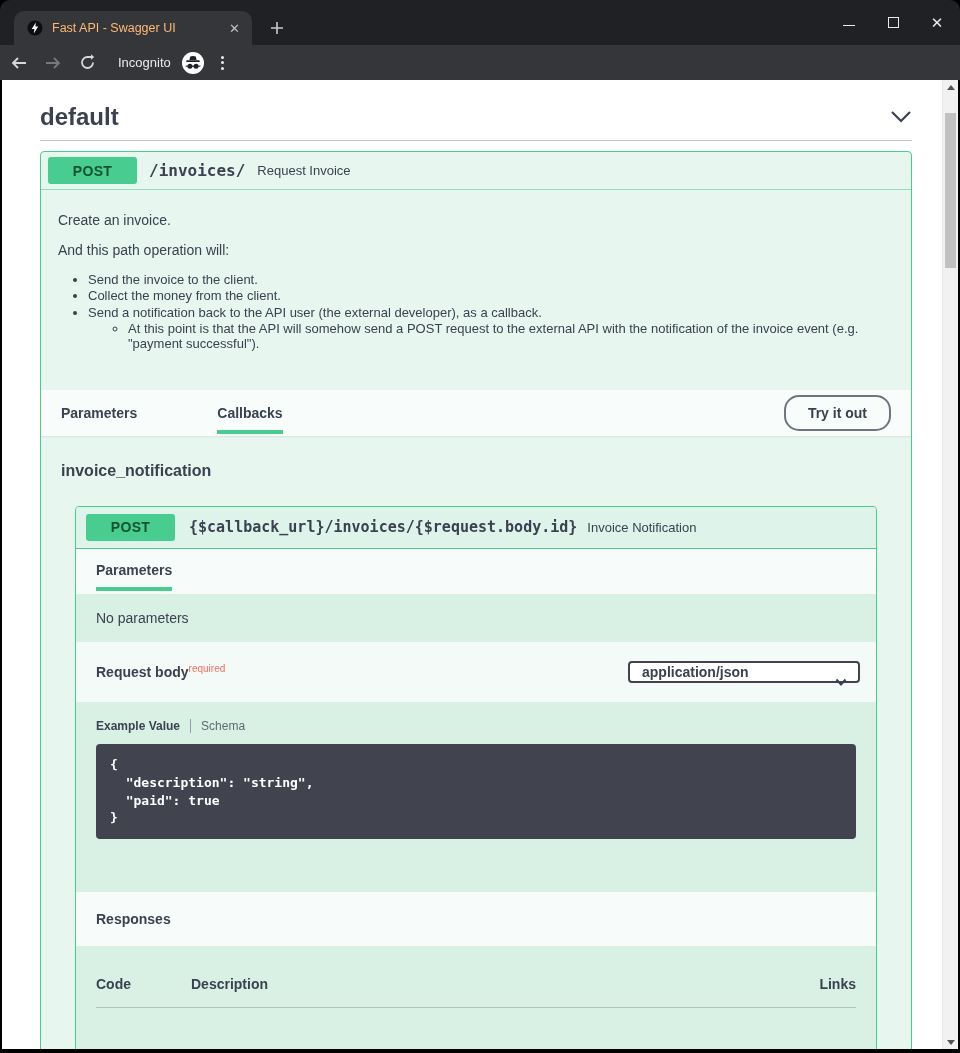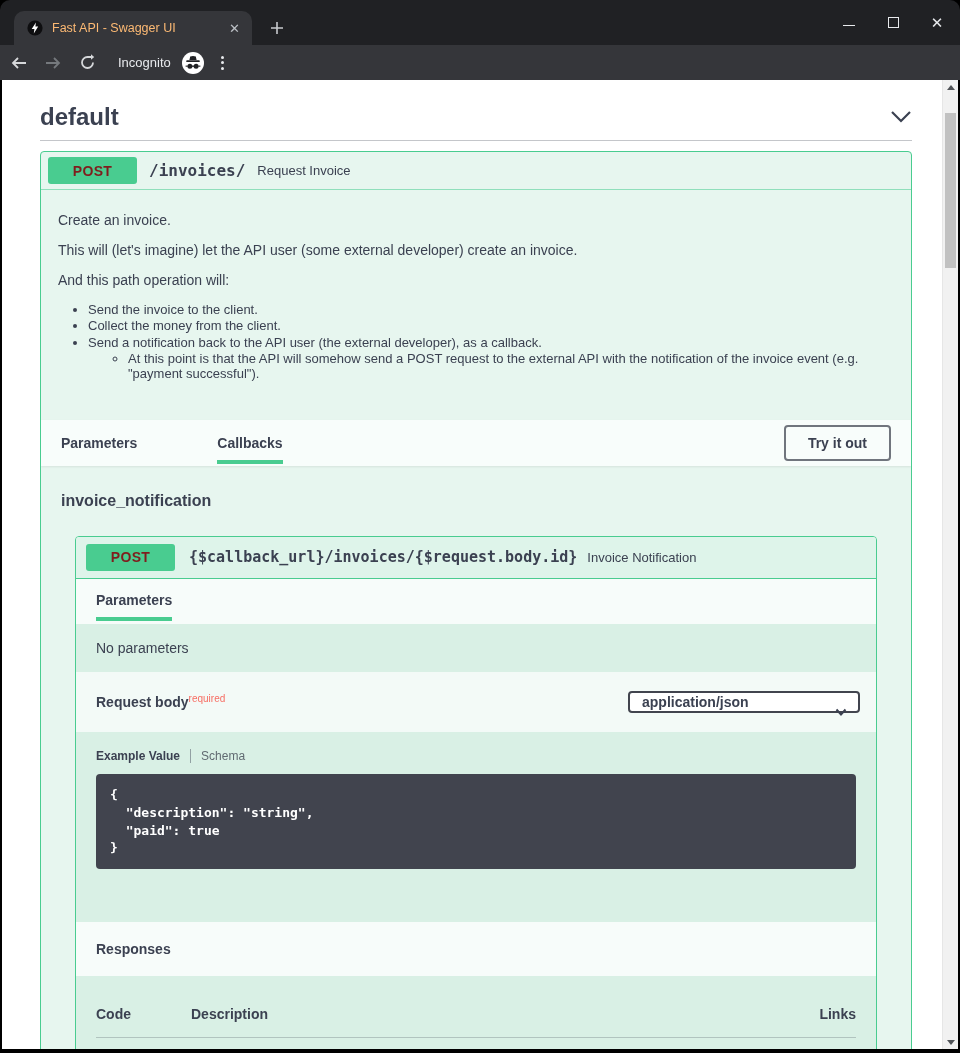--- a/index.html
+++ b/index.html
@@ -55,41 +55,41 @@
 
   
   .section-head{display:flex;align-items:center;justify-content:space-between;
     padding:23px 0 9px 0;border-bottom:1px solid rgba(59,65,81,.3);cursor:pointer}
   .section-title{font-size:24px;font-weight:bold;color:#3b4151}
 
   .opblock{margin-top:10px;border:1px solid #49cc90;border-radius:4px;background:#e7f6ef;
     overflow:hidden}
   .op-summary{display:flex;align-items:center;padding:5px 7px;
     border-bottom:1px solid rgba(73,204,144,.55);cursor:pointer}
-  .method-badge{background:#49cc90;color:#7f1d1d;font-weight:bold;font-size:14px;width:89px;
+  .method-badge{background:#49cc90;color:#14532d;font-weight:bold;font-size:14px;width:89px;
     height:27px;display:flex;align-items:center;justify-content:center;border-radius:3px;
     letter-spacing:.3px}
   .op-path{font-family:"DejaVu Sans Mono",monospace;font-weight:bold;font-size:16px;
     margin-left:12px;color:#3b4151}
   .op-desc{font-size:13px;margin-left:12px;color:#3b4151}
 
   .op-body{padding:22px 17px 0 17px}
   .op-body p{font-size:14px;margin-bottom:14px}
   .op-body ul{margin:10px 0 0 30px;font-size:13px;line-height:1.18}
   .op-body ul ul{margin:0 0 0 40px;list-style-type:circle}
   .op-body li{margin-bottom:1px}
   .sub-wrap{max-width:740px}
 
   .tabrow{display:flex;align-items:center;background:#f8fdfb;margin:38px -17px 0 -17px;
     padding:0 20px;height:46px;box-shadow:0 1px 2px rgba(0,0,0,.08);position:relative}
   .tab-item{font-size:14px;font-weight:bold;color:#3b4151;height:100%;display:flex;
     align-items:center;cursor:pointer;position:relative;margin-right:80px}
   .tab-item.active::after{content:"";position:absolute;left:0;right:0;bottom:2px;height:4px;
     background:#49cc90}
-  .tryout{margin-left:auto;border:2px solid #70757d;border-radius:4px;background:transparent;
+  .tryout{margin-left:auto;border:2px solid #70757d;border-radius:15px;background:transparent;
     color:#3b4151;font-weight:bold;font-size:14px;padding:8px 22px;cursor:pointer;
     font-family:"Liberation Sans",sans-serif}
 
   .callbacks{padding:26px 3px 0 3px}
   .cb-title{font-size:16px;font-weight:bold;color:#3b4151}
 
   .nested{margin:26px 14px 0 14px;border:1px solid #49cc90;border-radius:4px;overflow:hidden}
   .n-summary{display:flex;align-items:center;background:#def4ea;padding:7px 10px;
     border-bottom:1px solid #49cc90;cursor:pointer}
   .n-path{font-family:"DejaVu Sans Mono",monospace;font-weight:bold;font-size:15px;
@@ -208,21 +208,20 @@
 
       <div class="opblock">
         <div class="op-summary">
           <span class="method-badge">POST</span>
           <span class="op-path">/invoices/</span>
           <span class="op-desc">Request Invoice</span>
         </div>
 
         <div class="op-body">
           <p>Create an invoice.</p>
-          <p>This will (let's imagine) let the API user (some external developer) create an invoice.</p>
           <p>And this path operation will:</p>
           <ul>
             <li>Send the invoice to the client.</li>
             <li>Collect the money from the client.</li>
             <li>Send a notification back to the API user (the external developer), as a callback.</li>
             <ul>
               <li>
                   <div class="sub-wrap">At this point is that the API will somehow send a POST request to the external API with the notification of the invoice event (e.g. "payment successful").</div>
                 </li>
             </ul>

